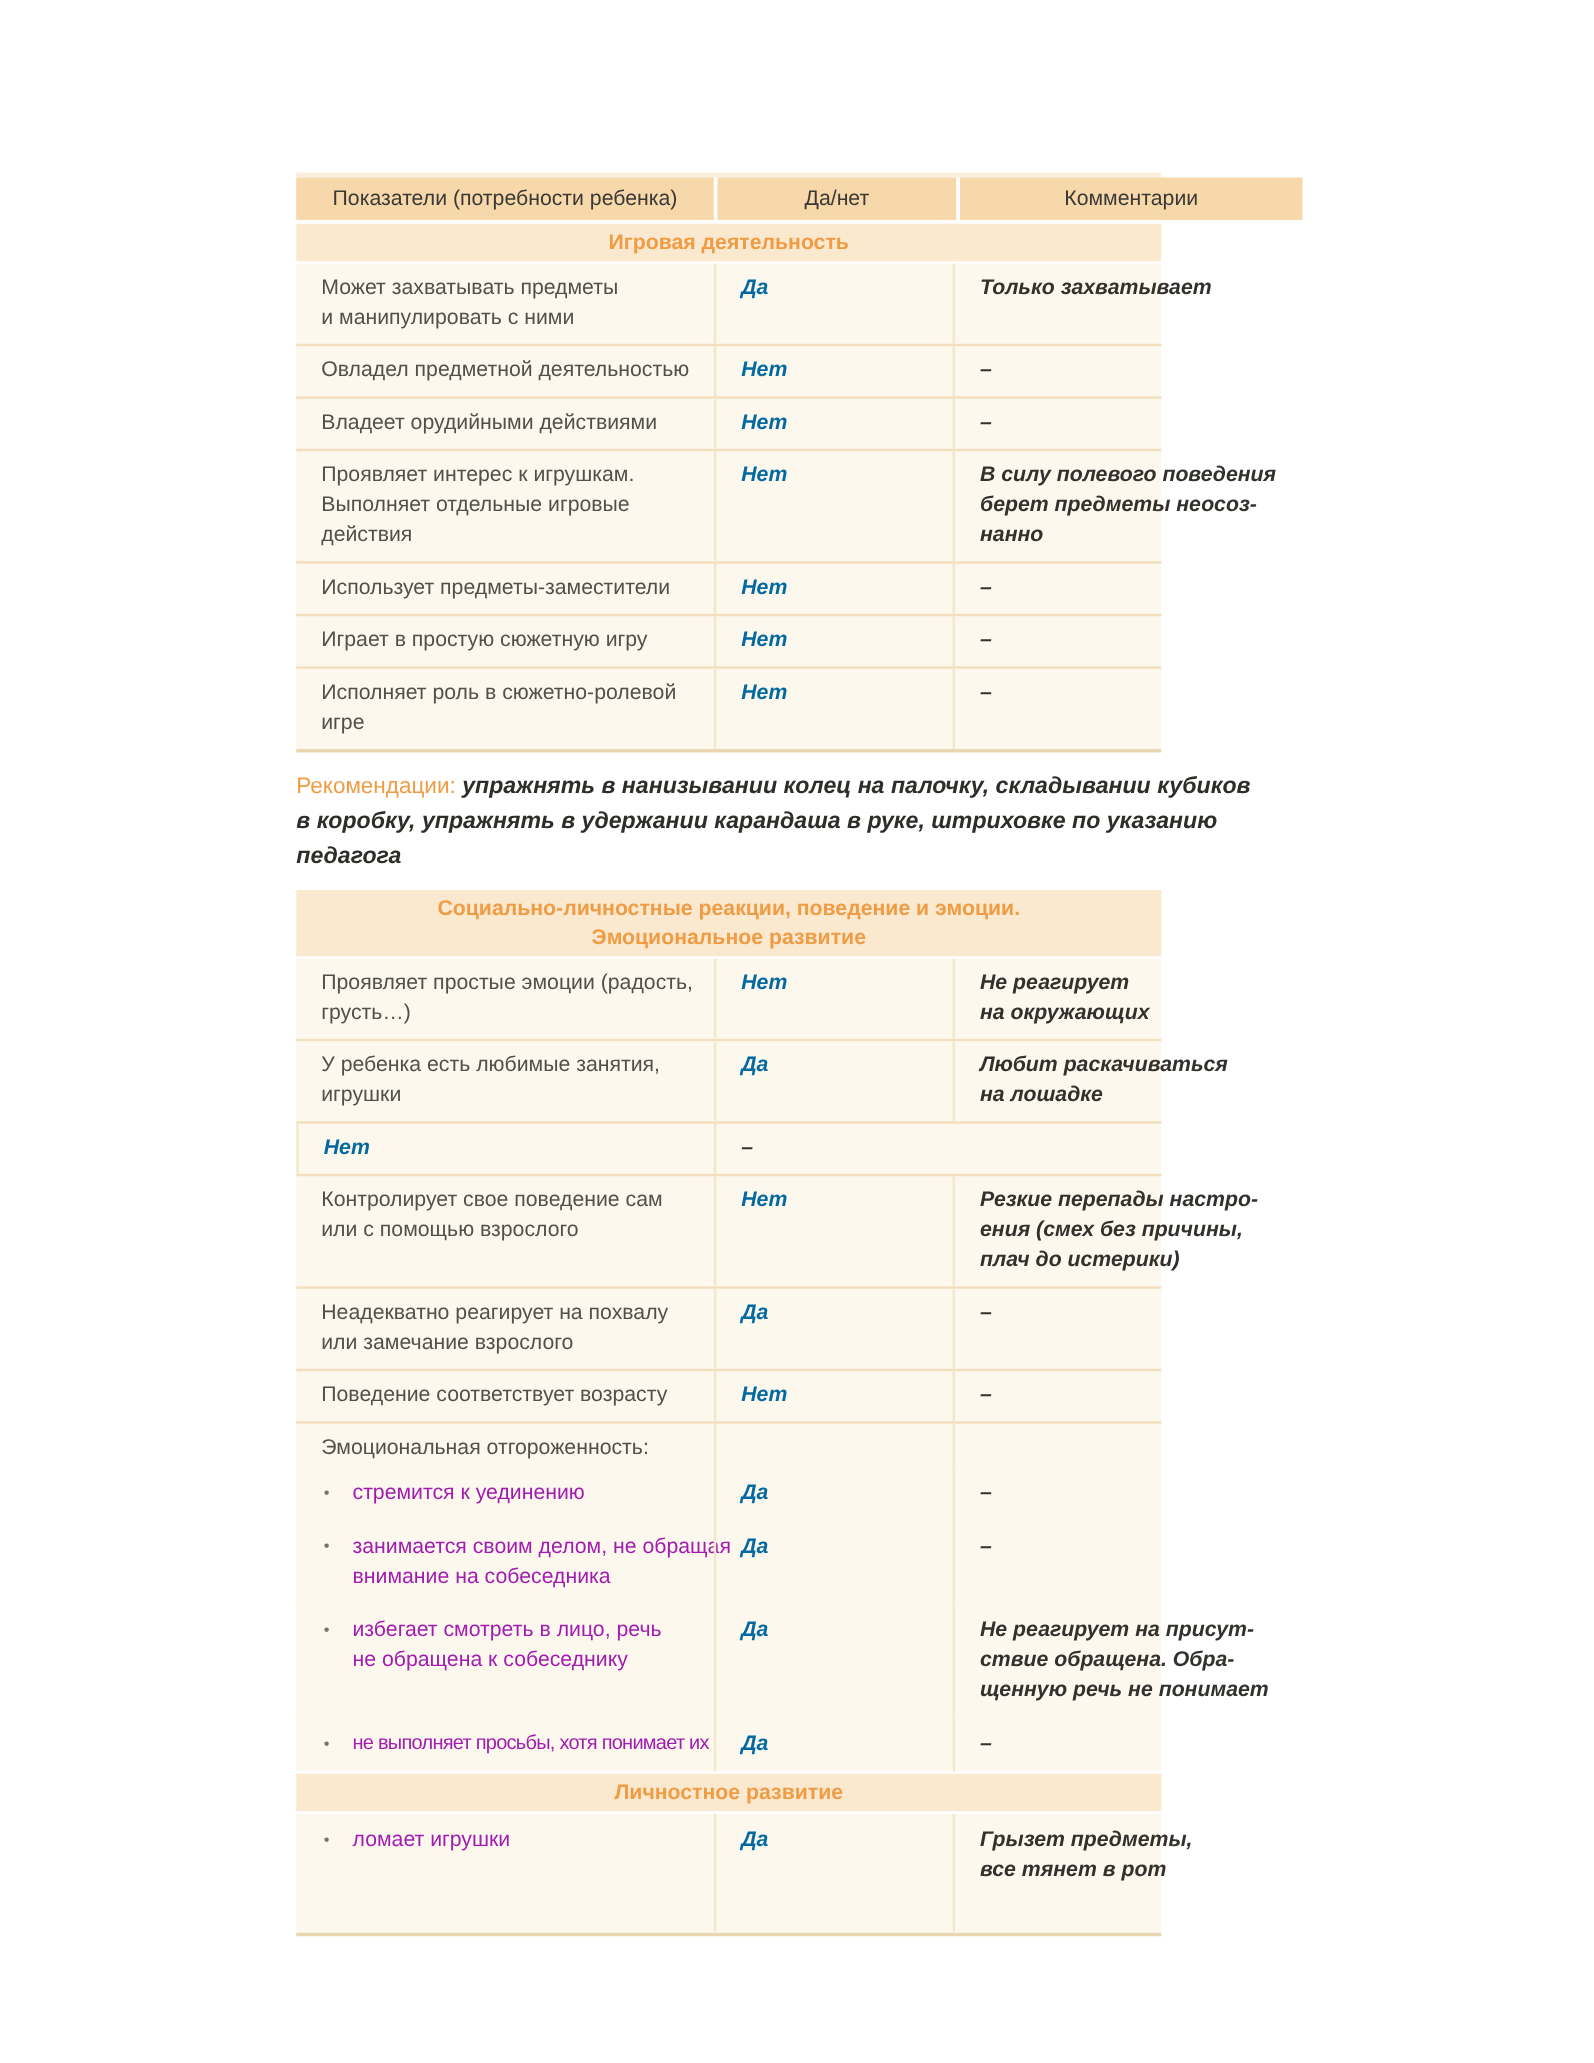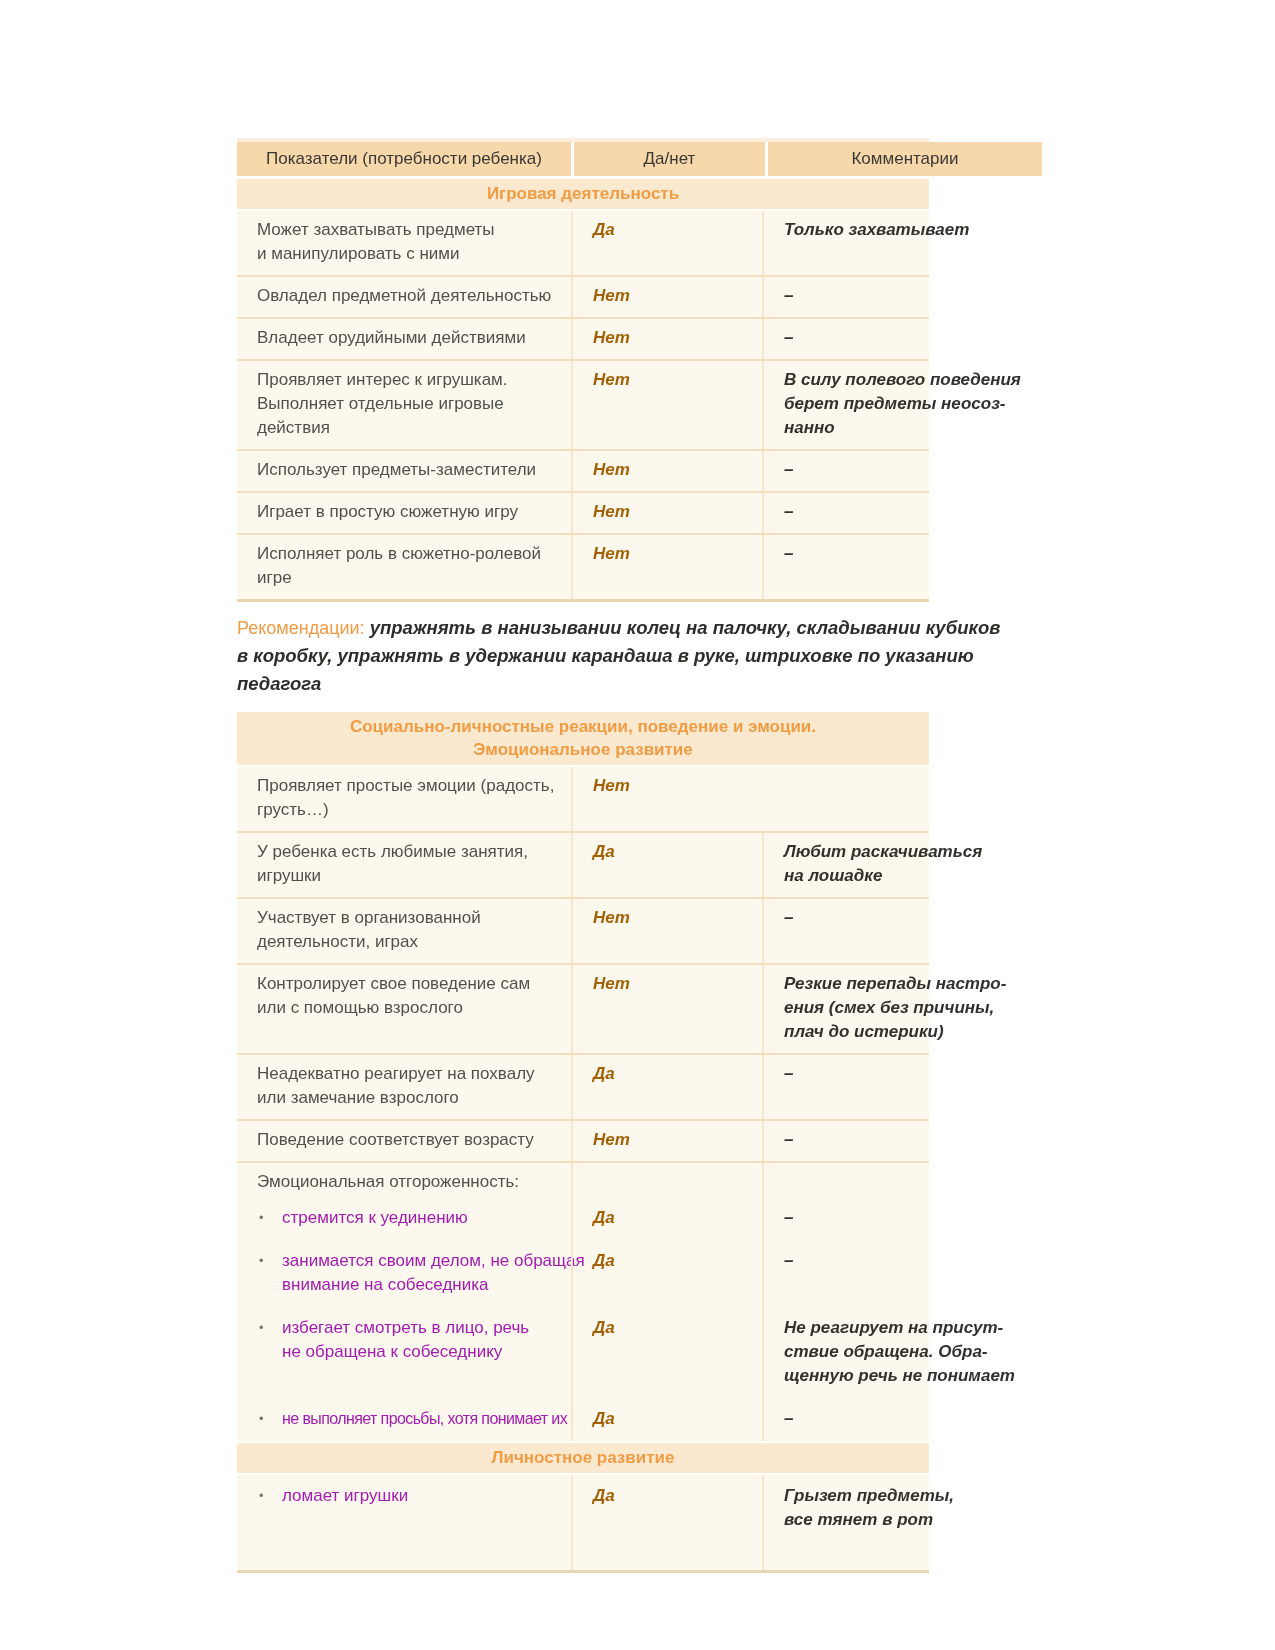--- a/index.html
+++ b/index.html
@@ -17,21 +17,21 @@
   .t-section { background:#fbe9cf; color:#f09c44; font-weight:bold; font-size:17px;
                line-height:23px; text-align:center; padding:3px 8px 4px; margin:2px 0; }
   .t-row { display:grid; grid-template-columns:334px 191px 274px; background:#fdf8ee; }
   .t-row.sep { border-top:2px solid #f3dfbd; }
   .t-cell { padding:7px 20px 9px; }
   .c-answer { border-left:2px solid #f5e7cb; }
   .c-comment { border-left:2px solid #f5e7cb; }
   .ind-line { color:#52504b; font-size:17px; line-height:24px; white-space:nowrap; }
   .heading-line { color:#52504b; font-size:17px; line-height:24px; white-space:nowrap; }
   .t-row.group-head .t-cell { padding-bottom:3px; }
-  .answer-text { color:#a16207; font-size:17px; line-height:24px; font-weight:bold; font-style:italic; }
+  .answer-text { color:#0369a1; font-size:17px; line-height:24px; font-weight:bold; font-style:italic; }
   .comment-line { color:#33312d; font-size:17px; line-height:24px; font-weight:bold;
                   font-style:italic; white-space:nowrap; }
   
   .t-row.bullet .t-cell { padding-top:9px; padding-bottom:10px; }
   .bullet-line { display:flex; align-items:flex-end; color:#a21caf; font-size:17px;
                  line-height:24px; white-space:nowrap; }
   .bullet-cont { padding-left:25px; }
   .bullet-marker { color:#76726c; font-size:13px; line-height:24px; width:13px;
                    padding-left:2px; flex:0 0 25px; }
   .bullet-marker::before { content:"•"; }
@@ -156,39 +156,39 @@
           <div class="s-line">Эмоциональное развитие</div>
         </div>
         <div class="t-row">
           <div class="t-cell c-indicator">
             <div class="ind-line">Проявляет простые эмоции (радость,</div>
             <div class="ind-line">грусть…)</div>
           </div>
           <div class="t-cell c-answer">
             <div class="answer-text">Нет</div>
           </div>
+          <div class="t-cell c-comment">
+            <div class="comment-line">Не реагирует</div>
+            <div class="comment-line">на окружающих</div>
+          </div>
         </div>
         <div class="t-row sep">
           <div class="t-cell c-indicator">
             <div class="ind-line">У ребенка есть любимые занятия,</div>
             <div class="ind-line">игрушки</div>
           </div>
           <div class="t-cell c-answer">
             <div class="answer-text">Да</div>
           </div>
           <div class="t-cell c-comment">
             <div class="comment-line">Любит раскачиваться</div>
             <div class="comment-line">на лошадке</div>
           </div>
         </div>
         <div class="t-row sep">
-          <div class="t-cell c-indicator">
-            <div class="ind-line">Участвует в организованной</div>
-            <div class="ind-line">деятельности, играх</div>
-          </div>
           <div class="t-cell c-answer">
             <div class="answer-text">Нет</div>
           </div>
           <div class="t-cell c-comment">
             <div class="comment-line">–</div>
           </div>
         </div>
         <div class="t-row sep">
           <div class="t-cell c-indicator">
             <div class="ind-line">Контролирует свое поведение сам</div>

